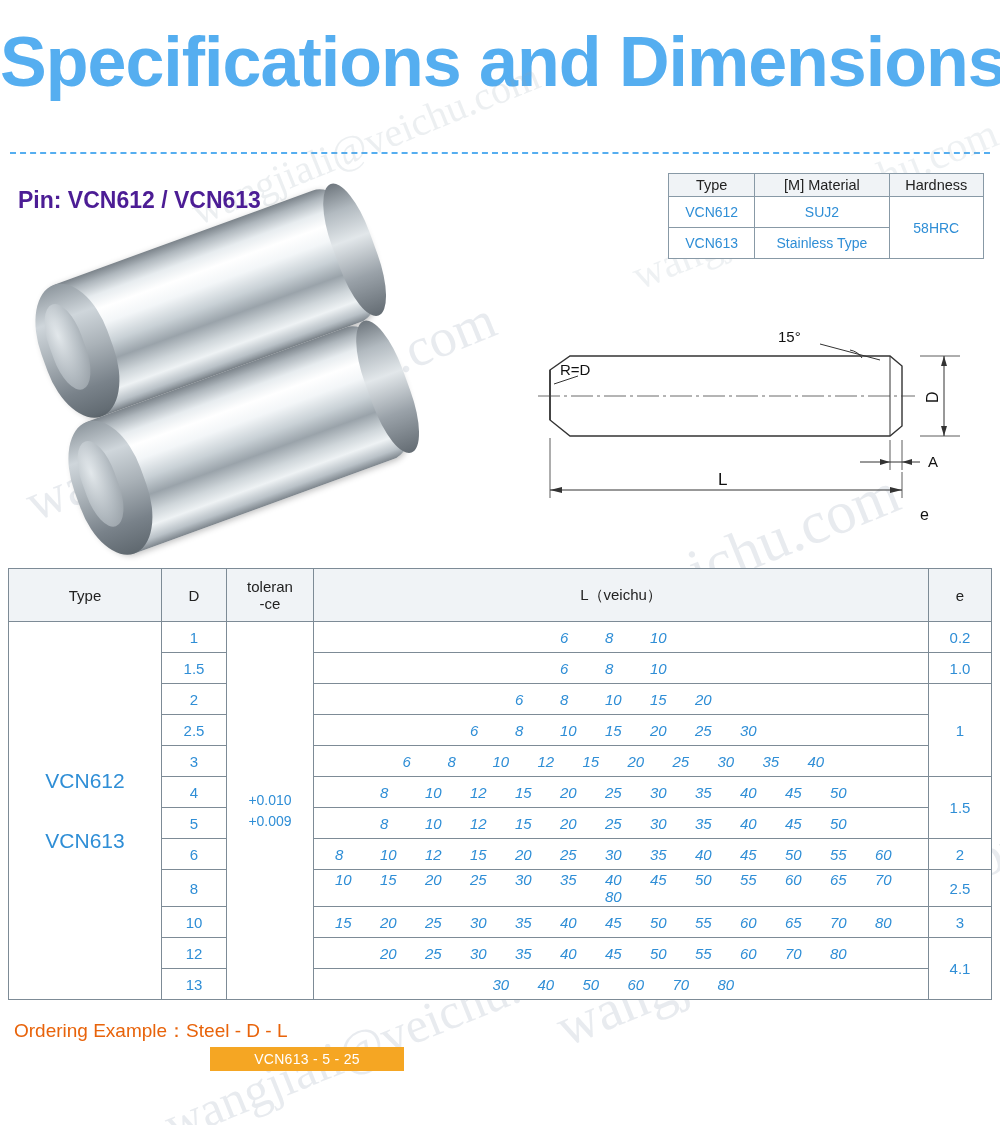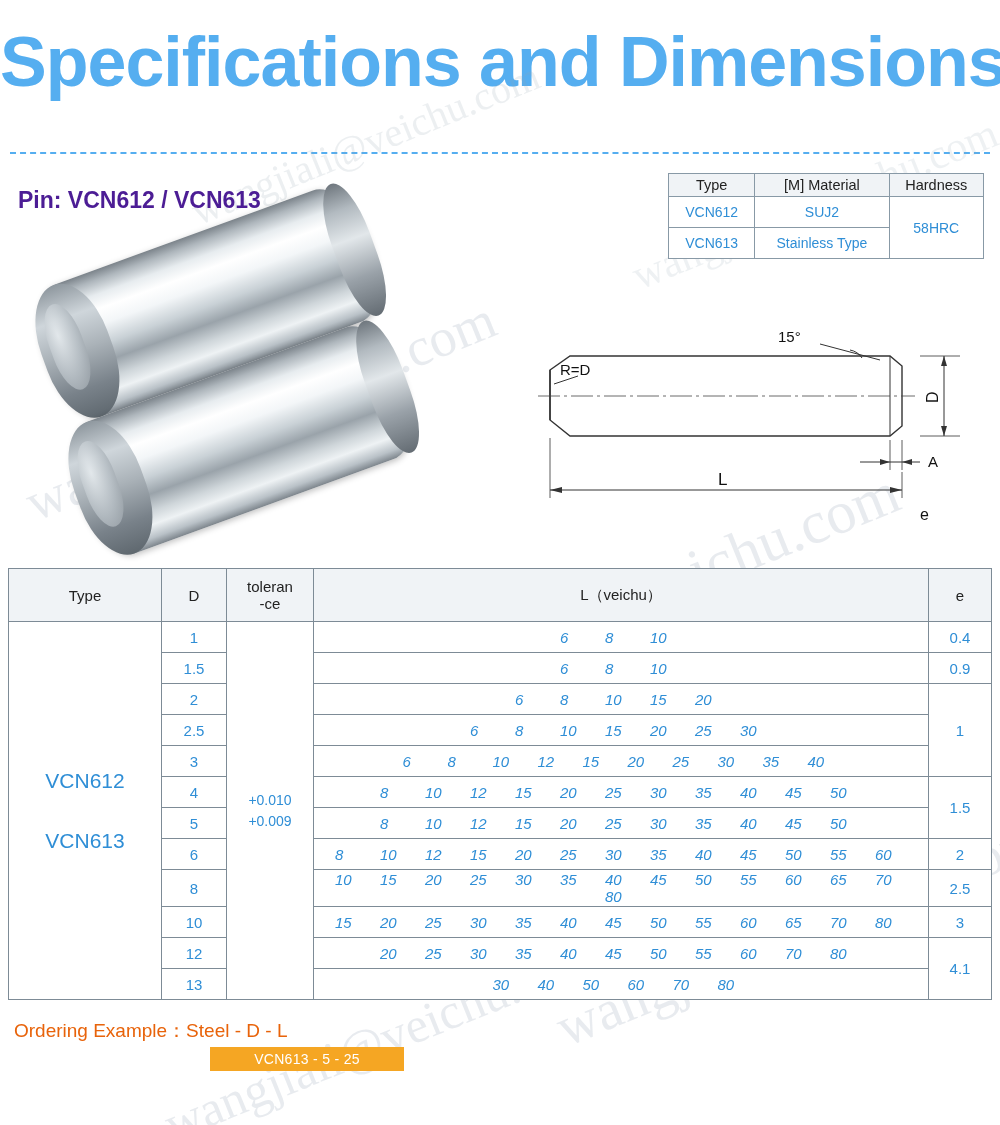--- a/index.html
+++ b/index.html
@@ -290,27 +290,27 @@
         <td class="type-cell" rowspan="12">
           <div style="margin-bottom:36px">VCN612</div>
           <div>VCN613</div>
         </td>
         <td class="d-cell">1</td>
         <td class="tol-cell" rowspan="12">
           <div class="tol-inner">+0.010</div>
           <div class="tol-inner">+0.009</div>
         </td>
         <td class="l-cell"><span class="l-vals"><span style="display: inline-block; width: 45px;">6</span><span style="display: inline-block; width: 45px;">8</span><span style="display: inline-block; width: 45px;">10</span></span></td>
-        <td class="e-cell">0.4</td>
+        <td class="e-cell">0.2</td>
       </tr>
 
       <tr>
         <td class="d-cell">1.5</td>
         <td class="l-cell"><span class="l-vals"><span style="display: inline-block; width: 45px;">6</span><span style="display: inline-block; width: 45px;">8</span><span style="display: inline-block; width: 45px;">10</span></span></td>
-        <td class="e-cell">0.9</td>
+        <td class="e-cell">1.0</td>
       </tr>
 
       <tr>
         <td class="d-cell">2</td>
         <td class="l-cell"><span class="l-vals"><span style="display: inline-block; width: 45px;">6</span><span style="display: inline-block; width: 45px;">8</span><span style="display: inline-block; width: 45px;">10</span><span style="display: inline-block; width: 45px;">15</span><span style="display: inline-block; width: 45px;">20</span></span></td>
         <td class="e-cell" rowspan="3">1</td>
       </tr>
 
       <tr>
         <td class="d-cell">2.5</td>

